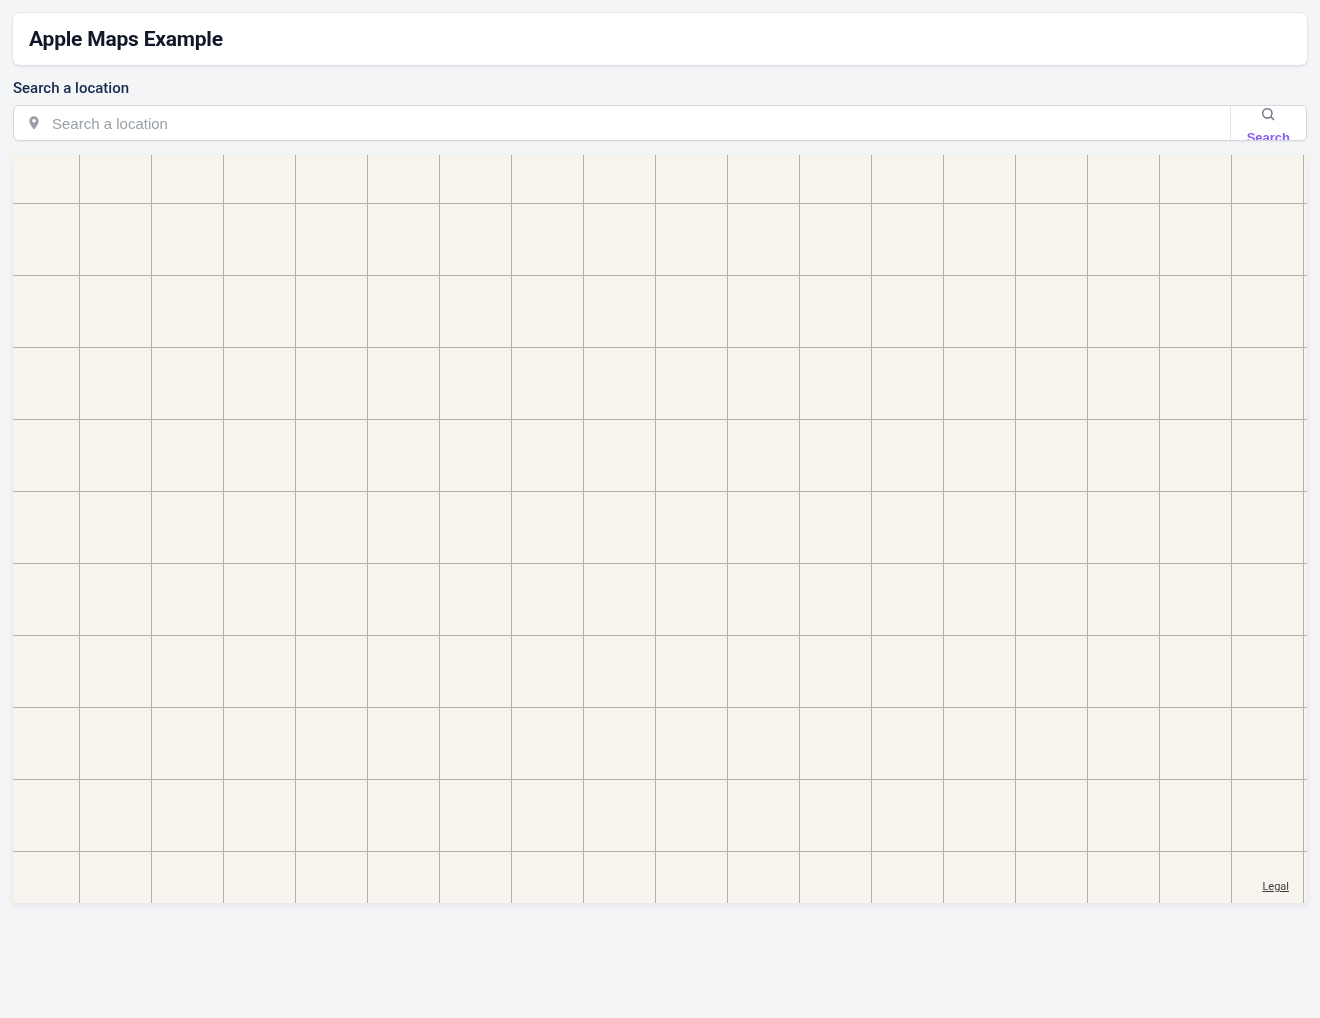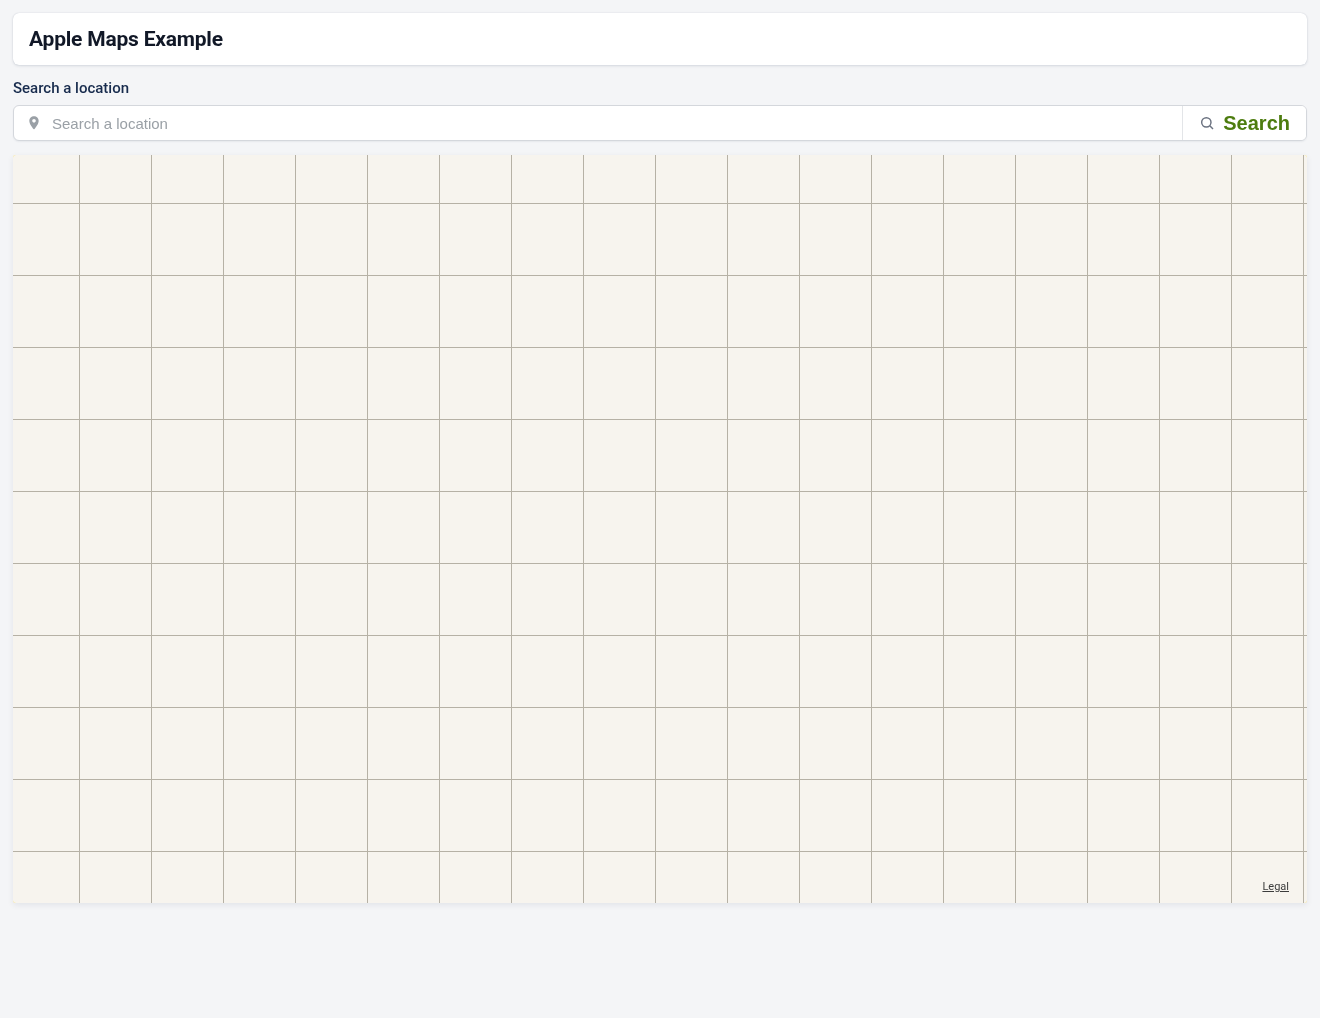--- a/index.html
+++ b/index.html
@@ -73,23 +73,24 @@
       background: #e3e5e8;
     }
     .search-button {
       display: flex;
       align-items: center;
       gap: 8px;
       padding: 0 16px;
       border: none;
       background: #ffffff;
       cursor: pointer;
-      font-size: 20px;
+      font-size: 13px;
       font-weight: 600;
-      color: #4d7c0f;
+      color: #8b5cf6;
+      flex-direction: column;
     }
     .search-icon {
       color: #6b7280;
       display: flex;
       align-items: center;
     }
     .map-container {
       position: relative;
       width: 100%;
       height: 748px;

